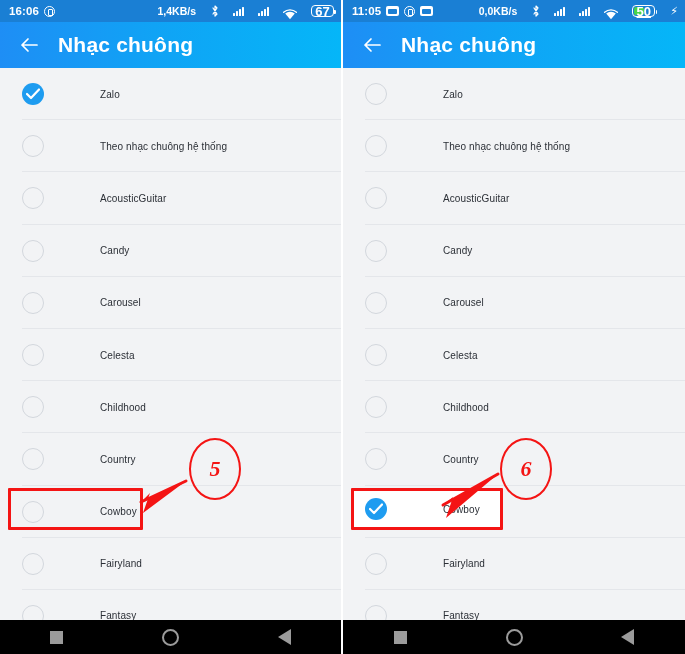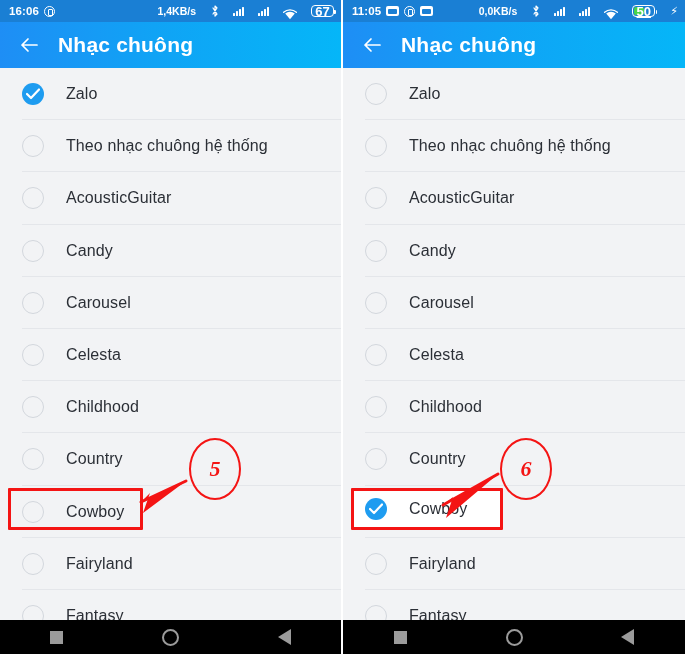--- a/index.html
+++ b/index.html
@@ -90,21 +90,21 @@
   
   .list { position: relative; width: 100%; height: 552px; background: #f2f3f5; overflow: hidden; }
   .row {
     position: relative; height: 52.2px; display: flex; align-items: center;
     padding-left: 22px; gap: 22px; background: #f2f3f5;
   }
   .row::after {
     content: ""; position: absolute; left: 22px; right: 0; bottom: 0;
     height: 1px; background: #e4e6ea;
   }
-  .row-label { font-size: 16px; color: #2b2f36; letter-spacing: 0.1px; }
+  .row-label { font-size: 10px; color: #2b2f36; letter-spacing: 0.1px; margin-left: 34px; }
 
   .radio { width: 22px; height: 22px; border-radius: 50%; flex: 0 0 auto; position: relative; }
   .radio.off { border: 1.4px solid #d3d7dd; background: transparent; }
   .radio.on { background: #1e9cf0; border: none; }
   .radio.on svg { position: absolute; left: 4px; top: 5px; }
 
   
   .navbar {
     position: absolute; left: 0; bottom: 0; width: 100%; height: 34px;
     background: #000000; display: flex; align-items: center; justify-content: center;

